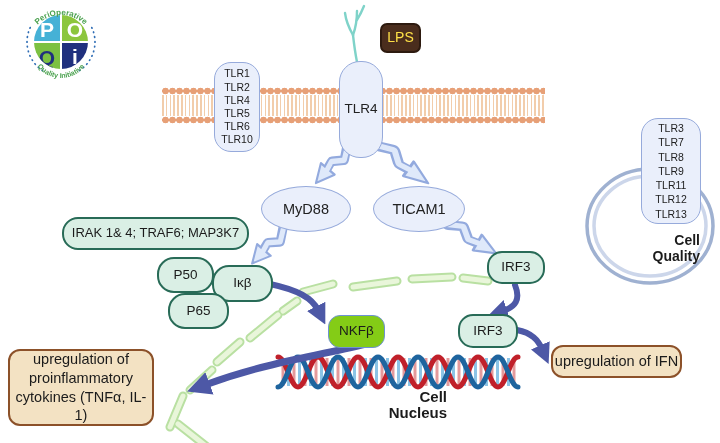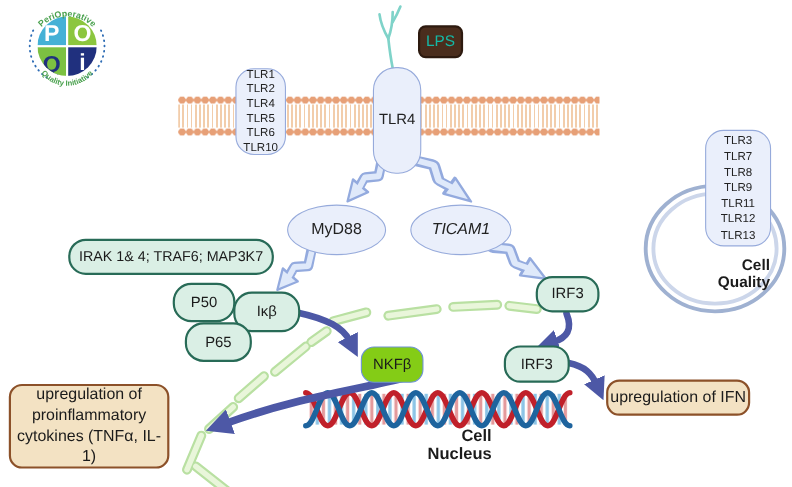--- a/index.html
+++ b/index.html
@@ -112,42 +112,42 @@
     <text font-family="Liberation Sans,sans-serif" font-size="8" font-weight="bold" fill="#4aa14e">
       <textPath href="#arcT" startOffset="50%" text-anchor="middle">PeriOperative</textPath>
     </text>
     <text font-family="Liberation Sans,sans-serif" font-size="7" font-weight="bold" fill="#4aa14e">
       <textPath href="#arcB" startOffset="50%" text-anchor="middle">Quality Initiative</textPath>
     </text>
   </svg>
 
   <div class="nodes">
 
-    <div class="node" style="left:380px;top:23px;width:41px;height:30px;background:#4a2d1d;border:2px solid #2d1a0f;border-radius:7px;color:#14b8a6;font-size:14px;">
+    <div class="node" style="left:380px;top:23px;width:41px;height:30px;background:#4a2d1d;border:2px solid #2d1a0f;border-radius:7px;color:#fde047;font-size:14px;">
       <span>LPS</span>
     </div>
 
-    <div class="node blue-cap list" style="left:214px;top:62px;width:46px;height:79px;border-radius:17px;">
+    <div class="node blue-cap list" style="left:214px;top:62px;width:46px;height:90px;border-radius:17px;">
       <div>TLR1</div>
       <div>TLR2</div>
       <div>TLR4</div>
       <div>TLR5</div>
       <div>TLR6</div>
       <div>TLR10</div>
     </div>
 
     <div class="node blue-cap" style="left:339px;top:61px;width:44px;height:97px;border-radius:21px;font-size:13.5px;">
       <span>TLR4</span>
     </div>
 
     <div class="node blue-cap ellipse" style="left:261px;top:186px;width:90px;height:46px;">
       <span>MyD88</span>
     </div>
 
-    <div class="node blue-cap ellipse" style="left:373px;top:186px;width:92px;height:46px;font-style:italic;">
+    <div class="node blue-cap ellipse" style="left:373px;top:186px;width:92px;height:46px;">
       <span>TICAM1</span>
     </div>
 
     <div class="node green-pill" style="left:62px;top:217px;width:187px;height:33px;border-radius:16px;font-size:13px;">
       <span>IRAK 1&amp; 4; TRAF6; MAP3K7</span>
     </div>
 
     <div class="node green-pill" style="left:157px;top:257px;width:57px;height:36px;">
       <span>P50</span>
     </div>

